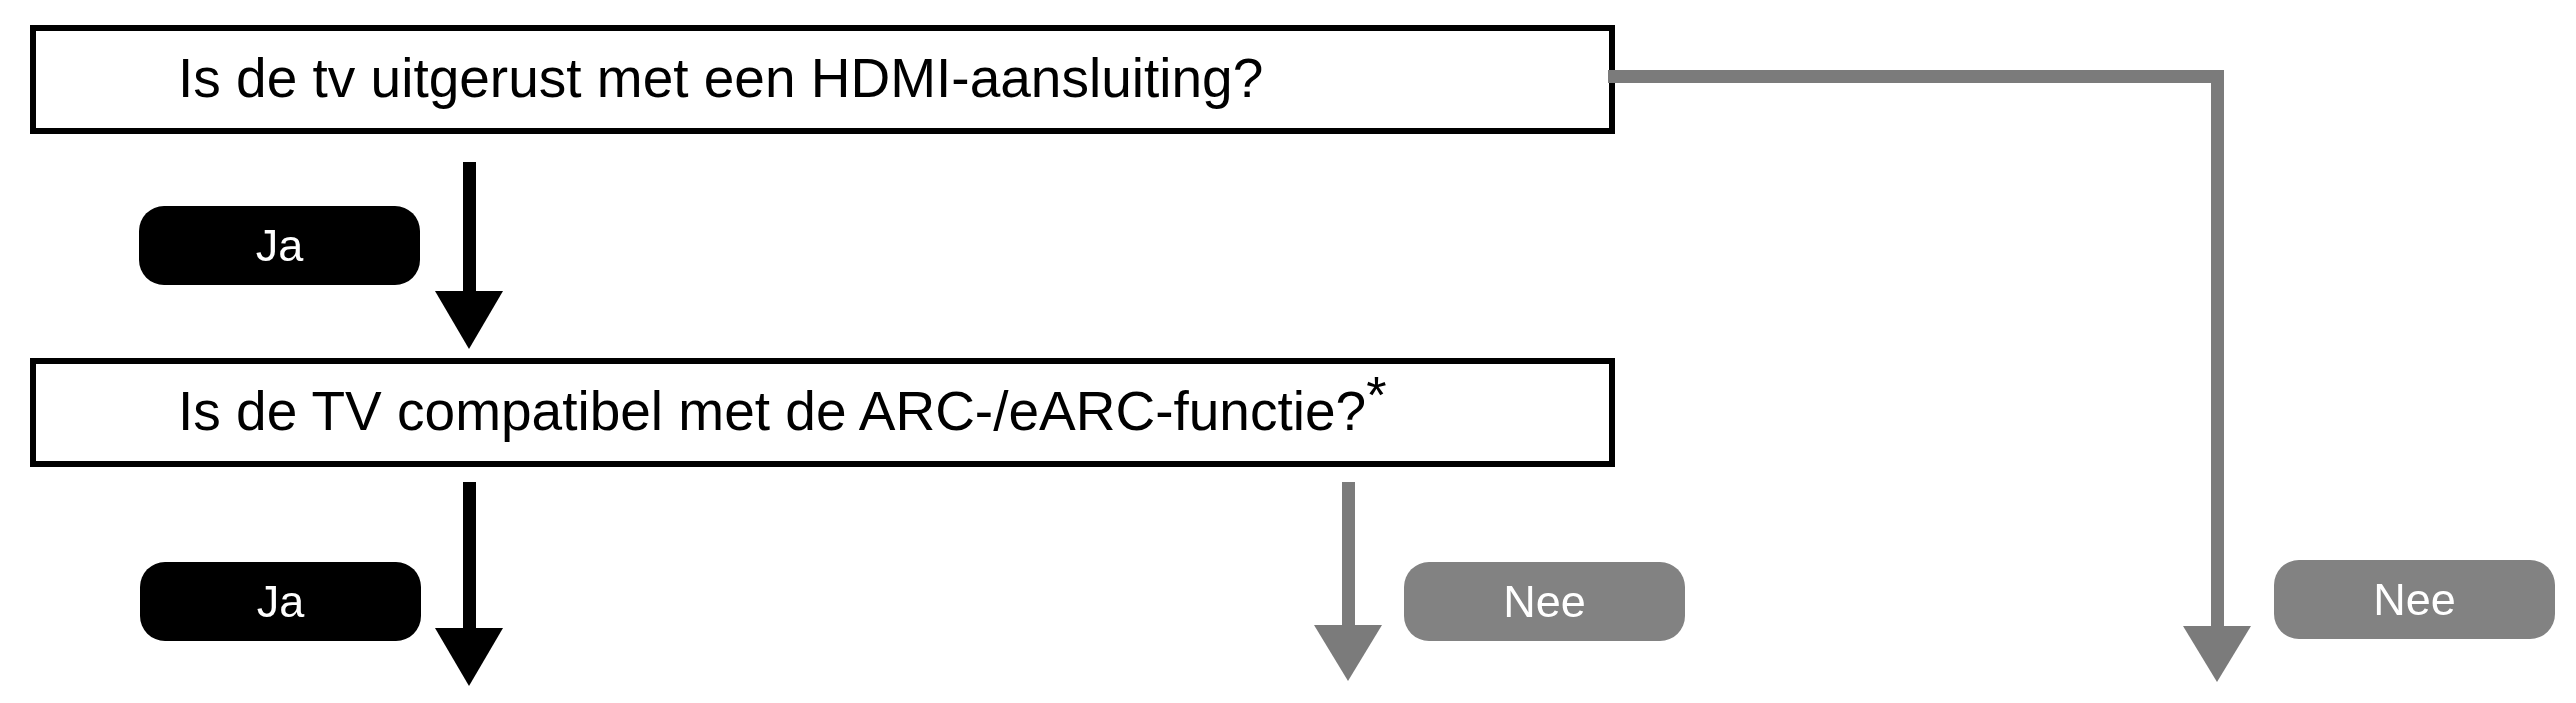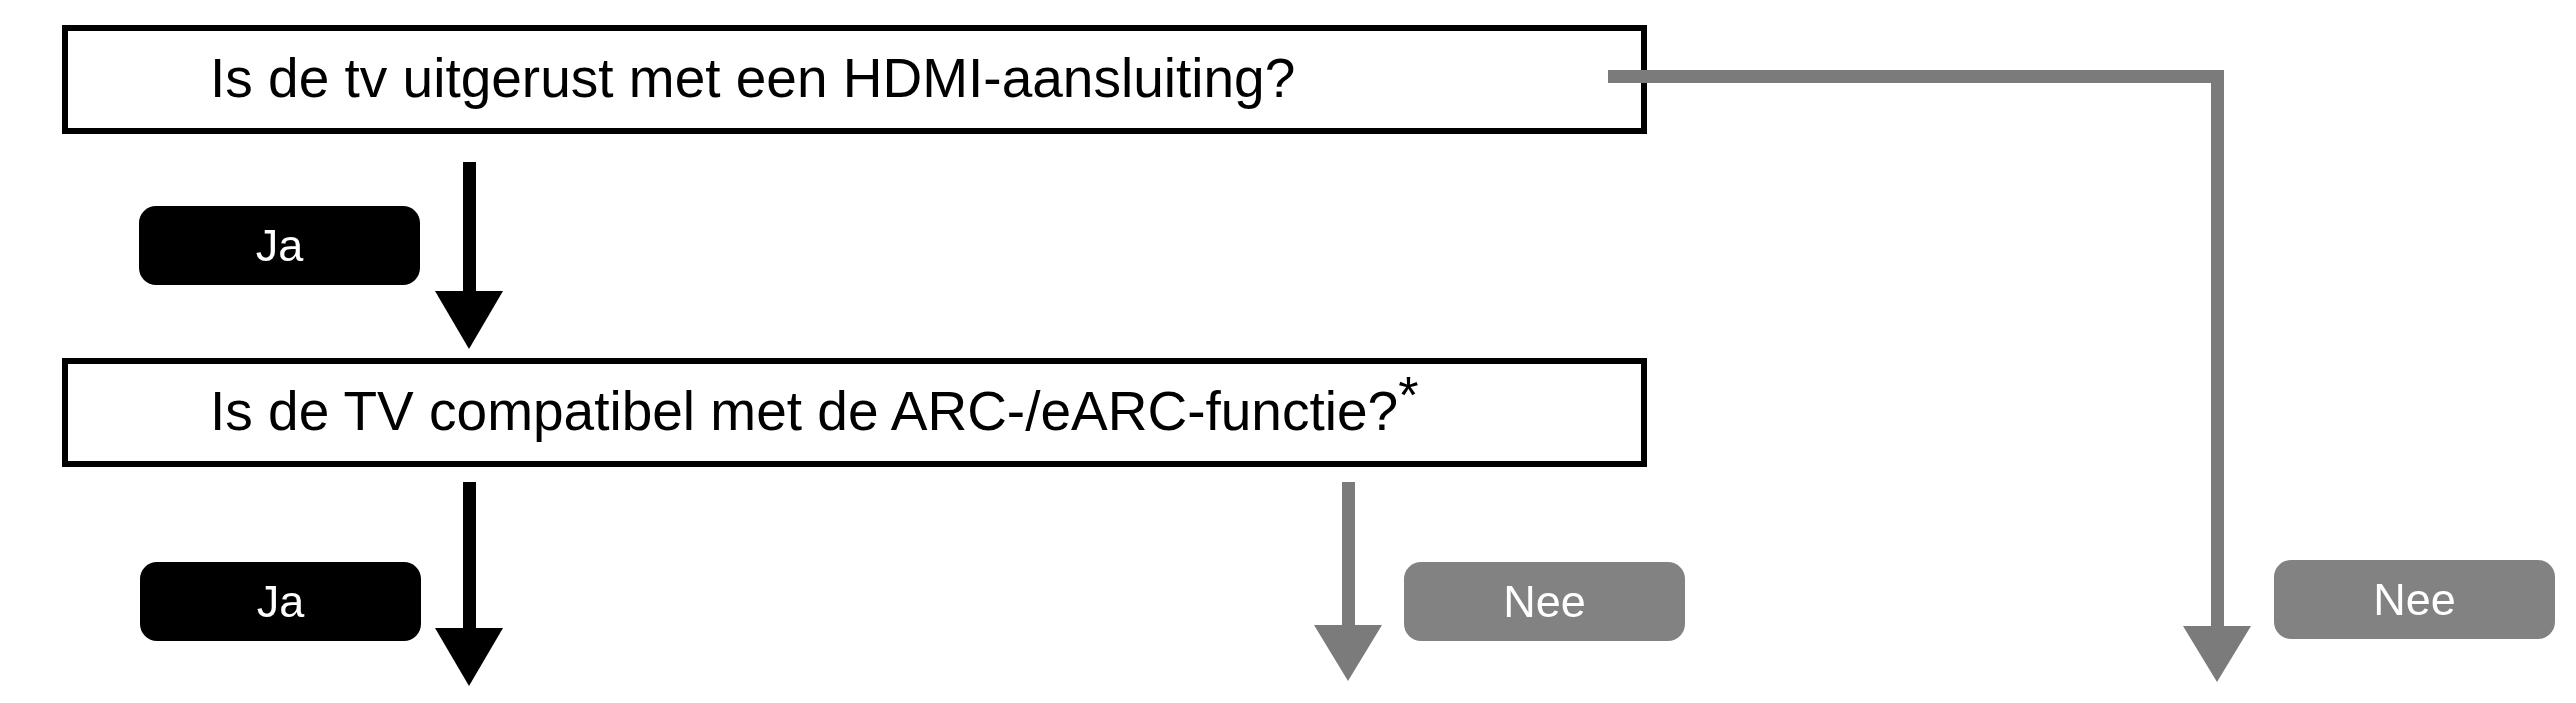--- a/index.html
+++ b/index.html
@@ -22,39 +22,38 @@
     left: 30px;
     width: 1585px;
     height: 109px;
     box-sizing: border-box;
     background: var(--white, #ffffff);
     border: 6.8px solid var(--black, #000000);
     padding-left: 142px;
     font-size: 55px;
     color: var(--black, #000000);
     white-space: nowrap;
-    margin-left: 32px;
   }
   .qbox .qline {
     line-height: 95px;
   }
   #q1 { top: 25px; }
   #q2 { top: 358px; }
   .fnmark {
     font-size: 0.95em;
     vertical-align: 0.32em;
     line-height: 0;
   }
 
   
   .pill {
     position: absolute;
     width: 281px;
     height: 79px;
-    border-radius: 17px;
+    border-radius: 25px;
     display: flex;
     align-items: center;
     justify-content: center;
     font-size: 45px;
     color: var(--white, #ffffff);
   }
   .pill.yes { background: var(--black, #000000); }
   .pill.no  { background: var(--pill-gray, #828282); }
   #ja1  { left: 139px;  top: 206px; }
   #ja2  { left: 140px;  top: 562px; }

